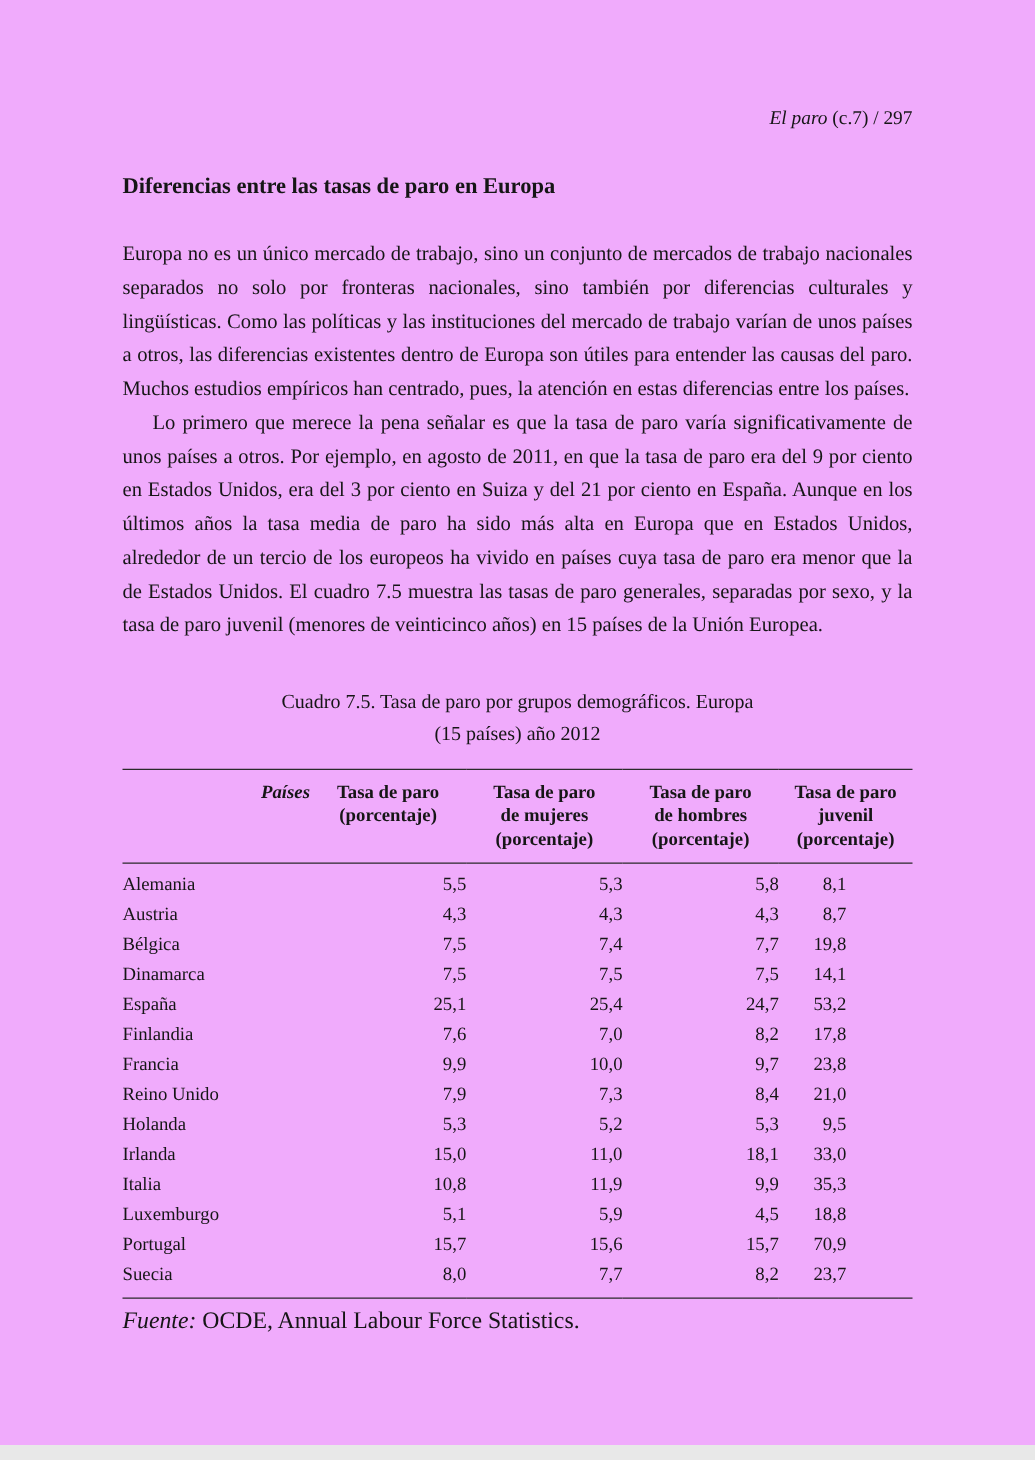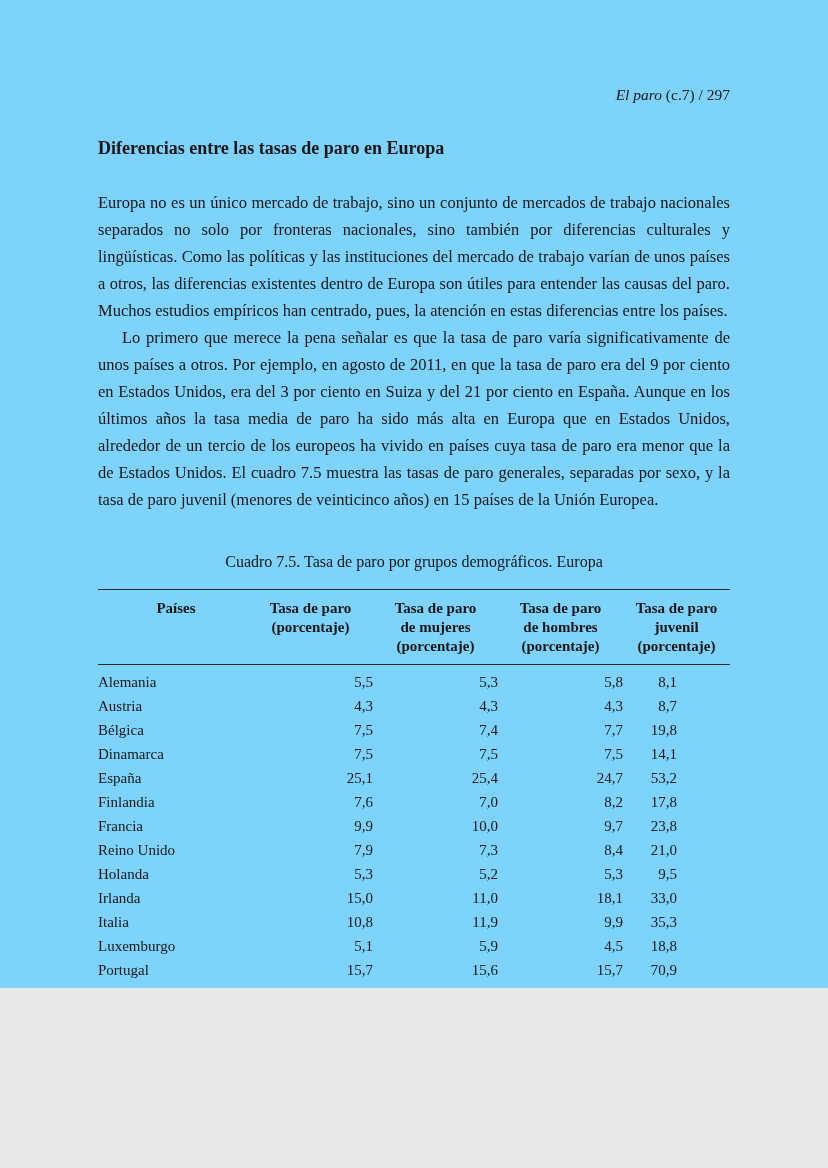--- a/index.html
+++ b/index.html
@@ -1,21 +1,21 @@
 <!DOCTYPE html>
 <html><head>
 <meta charset="utf-8">
 <style>
   html, body { margin: 0; padding: 0; background: #e8e8e8; }
   .page {
     position: relative;
     width: 828px;
-    height: 988px;
+    height: 1156px;
     margin: 0 auto;
-    background: #7dd3fc;
+    background: #f0abfc;
     box-sizing: border-box;
     padding: 86px 98px 40px 98px;
     font-family: "Liberation Serif", "DejaVu Serif", serif;
     color: #161616;
     overflow: hidden;
   }
   .running-head {
     text-align: right;
     font-size: 15.5px;
     margin-bottom: 34px;
@@ -49,21 +49,21 @@
     font-size: 15px;
   }
   table.data-table thead th {
     font-weight: bold;
     vertical-align: top;
     text-align: center;
     padding: 9px 0 8px 0;
     border-bottom: 1.6px solid #2a2a2a;
     line-height: 19px;
   }
-  table.data-table thead th:first-child { text-align: center; padding-left: 6px; }
+  table.data-table thead th:first-child { text-align: right; padding-left: 6px; font-style: italic; }
   table.data-table thead th .hwrap { display: inline-block; max-width: 92px; }
   table.data-table col.c-country { width: 150px; }
   table.data-table col.c-num { width: 125px; }
   table.data-table col.c-num-last { width: 107px; }
   table.data-table tbody td {
     padding: 3.5px 0;
     line-height: 17px;
   }
   td.country-cell { text-align: left; padding-left: 6px; }
   td.num-cell { text-align: right; padding-right: 75px; }
@@ -85,20 +85,21 @@
     <span class="ital">El paro</span><span> (c.7) / 297</span>
   </div>
 
   <h1 class="section-heading">Diferencias entre las tasas de paro en Europa</h1>
 
   <p class="body-par">Europa no es un único mercado de trabajo, sino un conjunto de mercados de trabajo nacionales separados no solo por fronteras nacionales, sino también por diferencias culturales y lingüísticas. Como las políticas y las instituciones del mercado de trabajo varían de unos países a otros, las diferencias existentes dentro de Europa son útiles para entender las causas del paro. Muchos estudios empíricos han centrado, pues, la atención en estas diferencias entre los países.</p>
   <p class="body-par indented">Lo primero que merece la pena señalar es que la tasa de paro varía significativamente de unos países a otros. Por ejemplo, en agosto de 2011, en que la tasa de paro era del 9 por ciento en Estados Unidos, era del 3 por ciento en Suiza y del 21 por ciento en España. Aunque en los últimos años la tasa media de paro ha sido más alta en Europa que en Estados Unidos, alrededor de un tercio de los europeos ha vivido en países cuya tasa de paro era menor que la de Estados Unidos. El cuadro 7.5 muestra las tasas de paro generales, separadas por sexo, y la tasa de paro juvenil (menores de veinticinco años) en 15 países de la Unión Europea.</p>
 
   <div class="table-caption">
     <div>Cuadro 7.5. Tasa de paro por grupos demográficos. Europa</div>
+    <div>(15 países) año 2012</div>
   </div>
 
   <table class="data-table">
     <colgroup>
       <col class="c-country">
         <col class="c-num">
         <col class="c-num">
         <col class="c-num">
         <col class="c-num-last">
     </colgroup>

